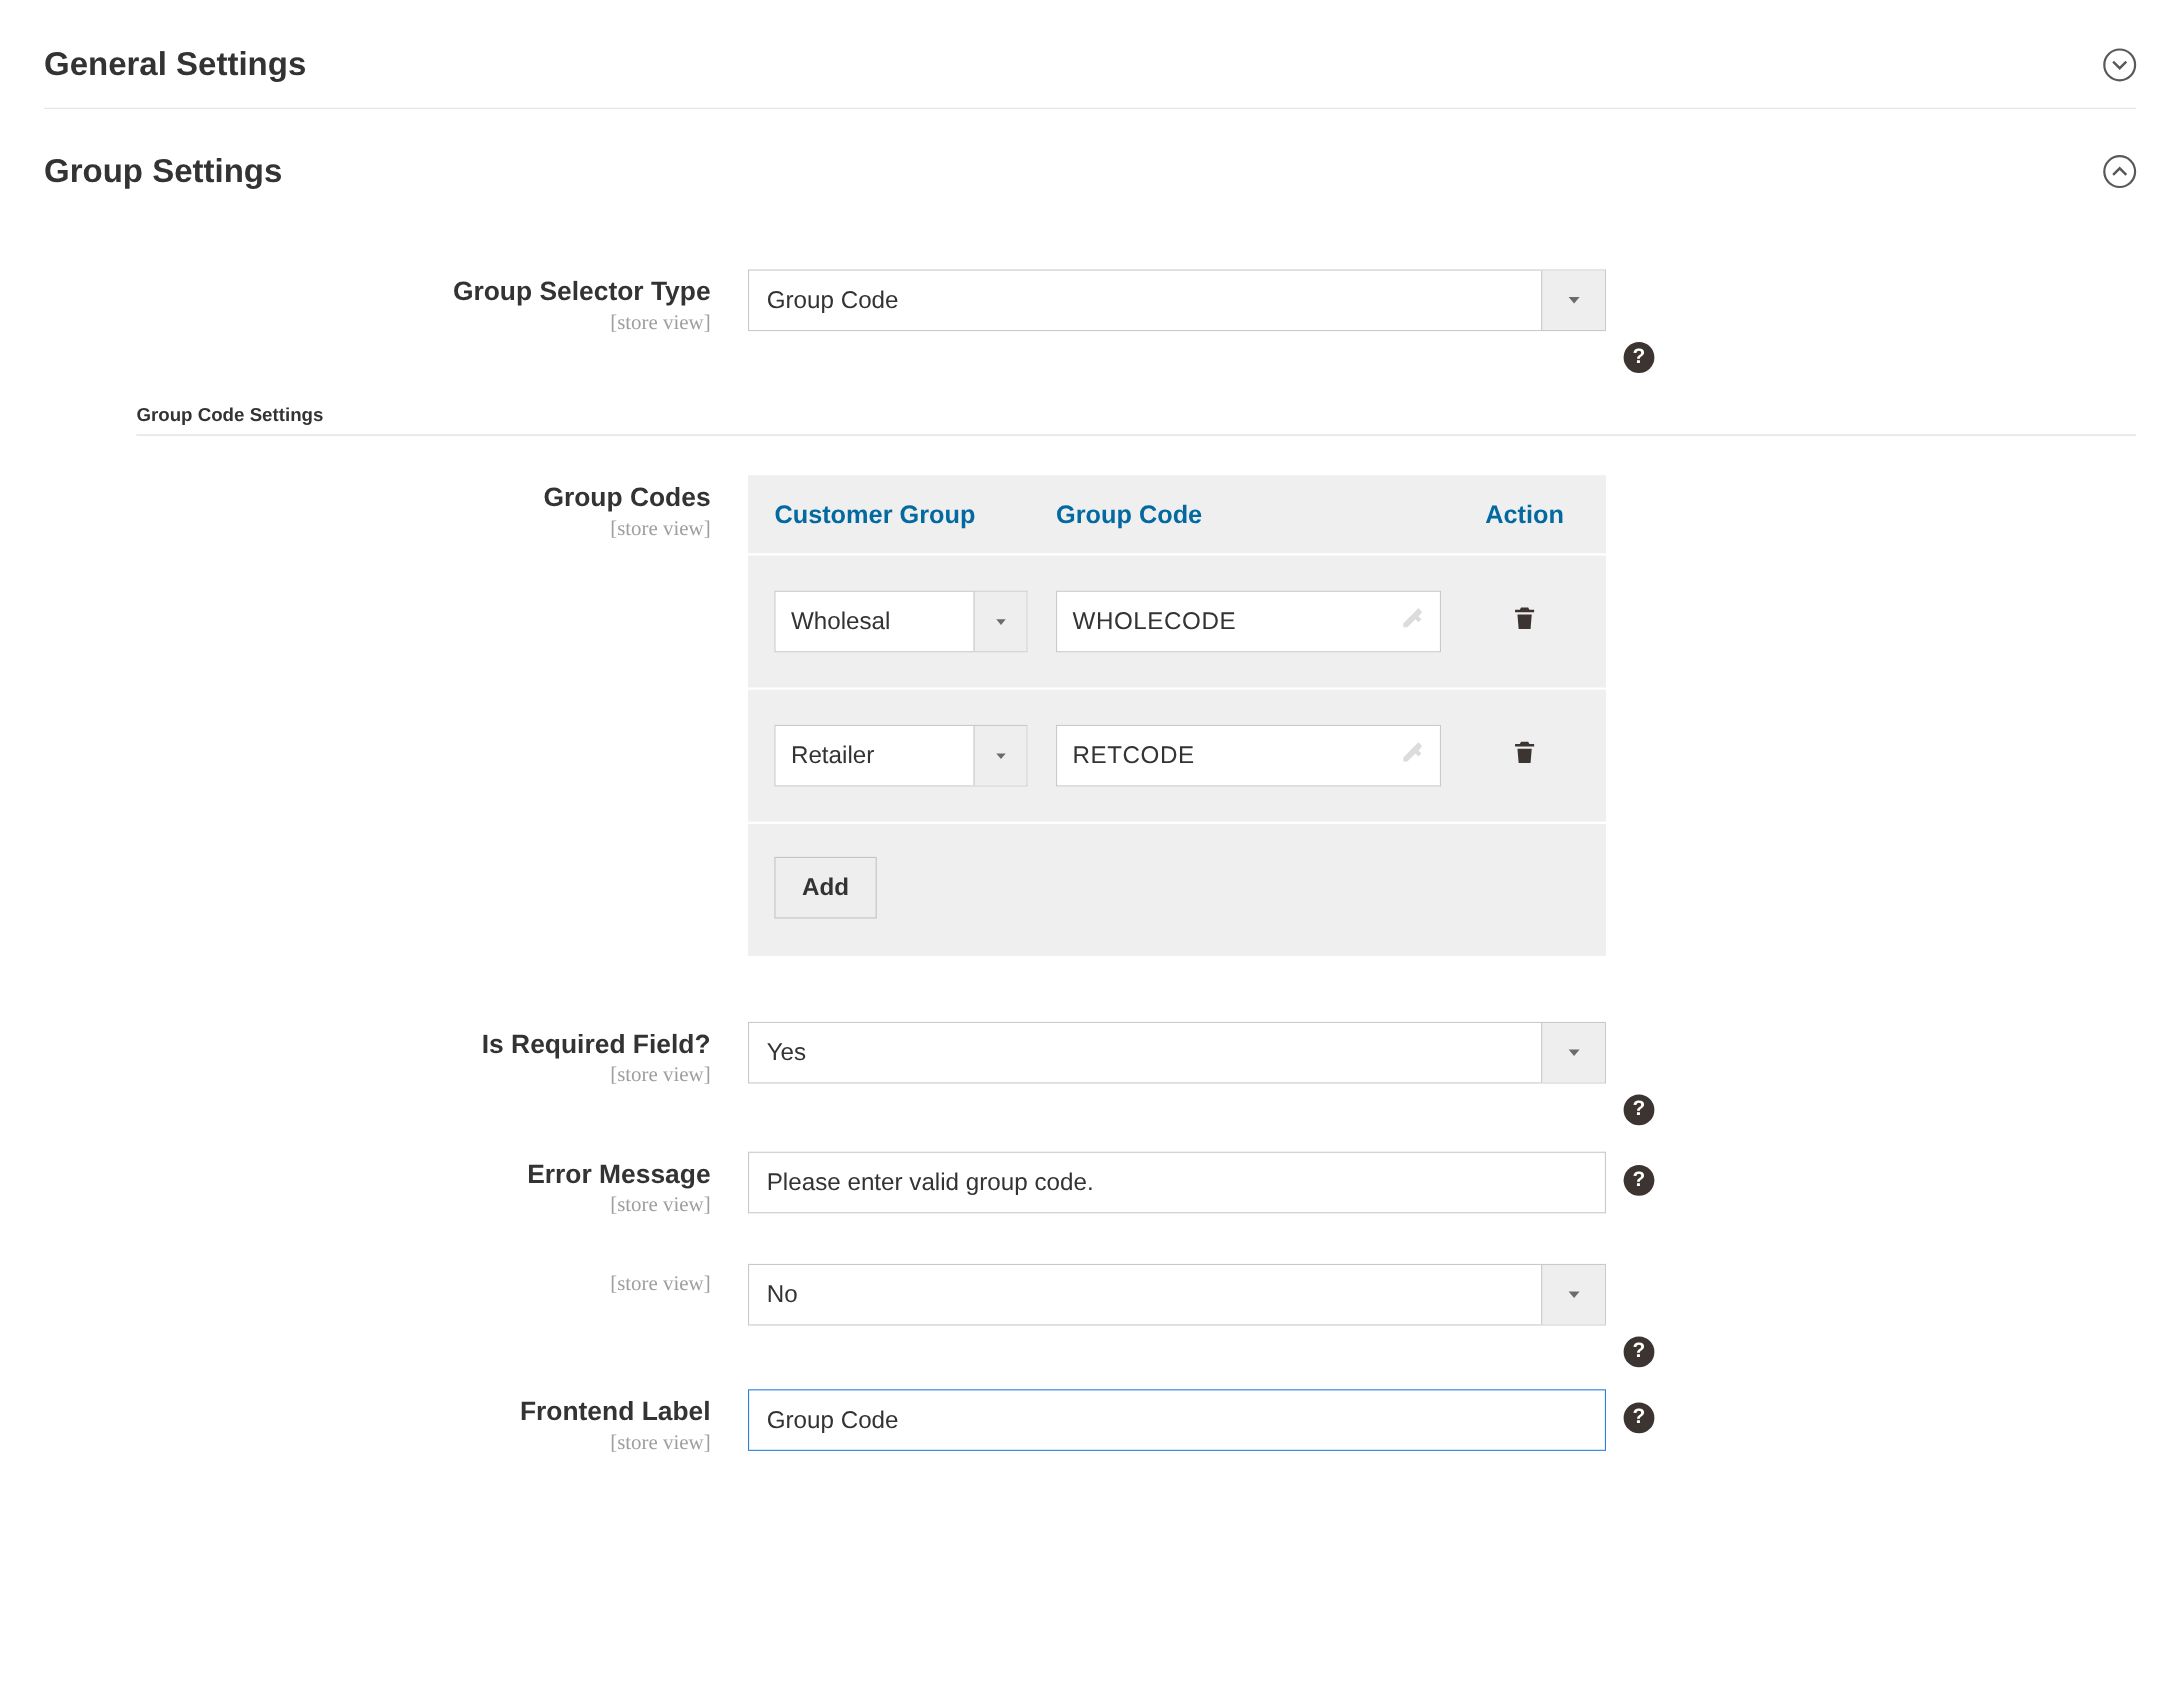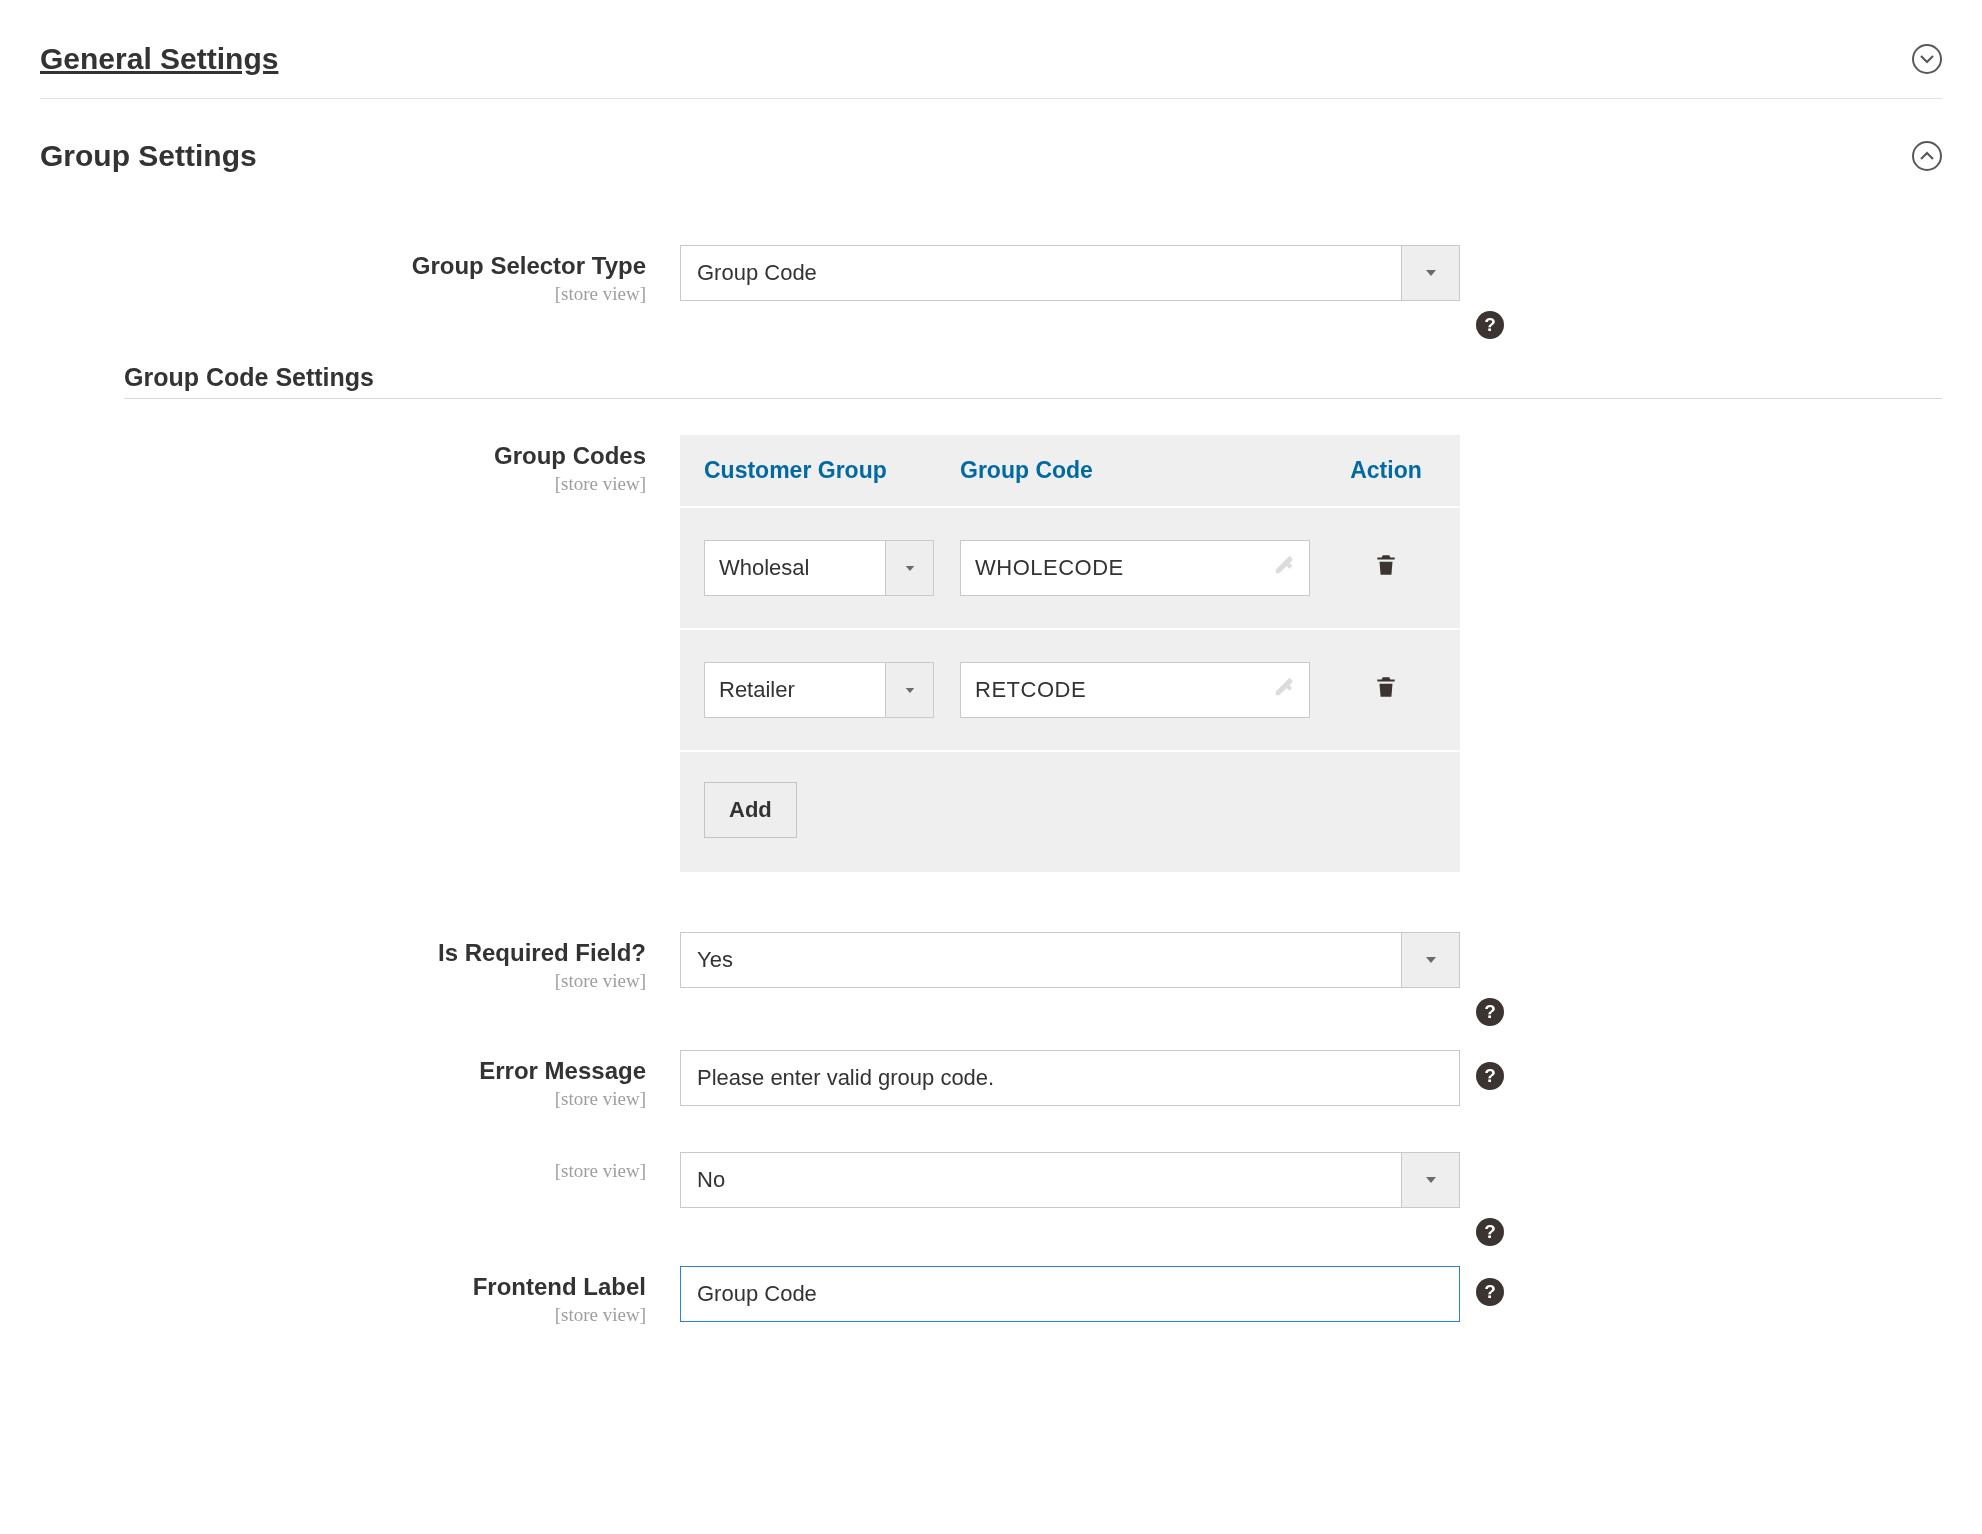--- a/index.html
+++ b/index.html
@@ -13,21 +13,21 @@
   }
   
   .section-header {
     display: flex;
     align-items: center;
     justify-content: space-between;
     padding: 12px 0 22px 0;
     border-bottom: 1px solid #e3e3e3;
     cursor: pointer;
   }
-  .section-header.collapsed { border-bottom: 1px solid #e3e3e3; margin-bottom: 28px; text-decoration: underline; }
+  .section-header.collapsed { border-bottom: 1px solid #e3e3e3; margin-bottom: 28px; }
   .section-title {
     font-size: 30px;
     font-weight: 700;
     color: #333;
   }
   .toggle-icon {
     width: 30px; height: 30px;
     border: 2px solid #595959;
     border-radius: 50%;
     display: flex; align-items: center; justify-content: center;
@@ -84,21 +84,21 @@
   }
   .help-top   { top: 12px; }
   .help-below { top: 66px; }
 
   
   .subsection {
     margin: 0 0 36px 84px;
     border-bottom: 1px solid #d9d9d9;
     padding-bottom: 6px;
   }
-  .subsection .sub-title { font-size: 25px; font-weight: 700; color: #333; }
+  .subsection .sub-title { font-size: 17px; font-weight: 700; color: #333; }
 
   
   .codes-panel { background: #efefef; padding: 0; }
   .codes-head, .codes-row, .codes-foot {
     display: flex;
     align-items: center;
     padding: 22px 24px;
   }
   .codes-head { font-weight: 700; font-size: 23px; color: #0369a1; border-bottom: 2px solid #fff; }
   .codes-row  { border-bottom: 2px solid #fff; gap: 26px; padding: 32px 24px; }

